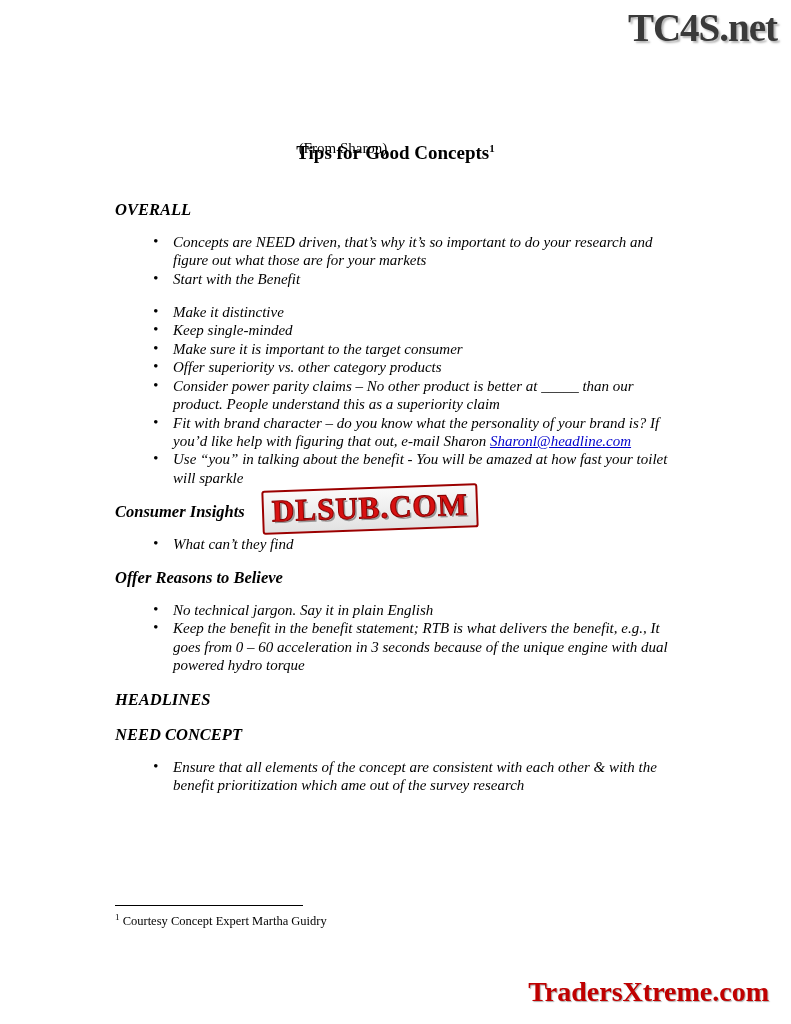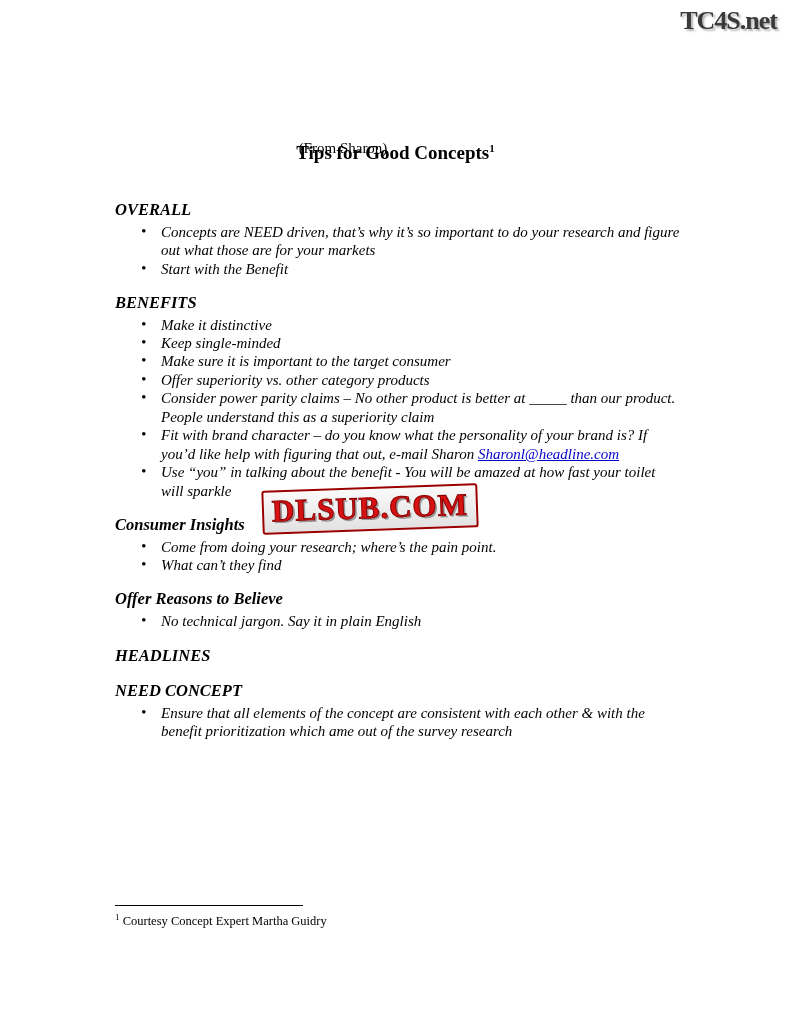--- a/index.html
+++ b/index.html
@@ -16,21 +16,21 @@
     overflow: hidden;
   }
 
   
   .wm-top {
     position: absolute;
     top: 8px;
     right: 14px;
     font-family: "Liberation Serif", serif;
     font-weight: bold;
-    font-size: 26px;
+    font-size: 39px;
     line-height: 1;
     color: #3a3a3a;
     letter-spacing: -1px;
     text-shadow: 2px 2px 2px rgba(120,120,120,0.55);
     user-select: none;
   }
 
   
   .wm-bottom {
     position: absolute;
@@ -108,21 +108,21 @@
     font-size: 16.5px;
     font-weight: bold;
     margin: 0 0 2px 0;
     line-height: 1.25;
   }
   .section-block { margin-bottom: 15px; }
   .section-block:last-child { margin-bottom: 0; }
 
   ul.bullets {
     list-style: none;
-    margin: 0;
+    margin: 12px;
     padding: 0;
   }
   ul.bullets li {
     position: relative;
     padding-left: 46px;
     font-size: 15px;
     line-height: 1.23;
     margin-bottom: 0px;
   }
   ul.bullets li::before {
@@ -171,46 +171,45 @@
 
     <div class="section-block">
       <h2 class="section">OVERALL</h2>
       <ul class="bullets">
         <li>Concepts are NEED driven, that’s why it’s so important to do your research and figure out what those are for your markets</li>
         <li>Start with the Benefit</li>
       </ul>
     </div>
 
     <div class="section-block">
-      <h2 class="section">BENEFITS</h2>
       <ul class="bullets">
         <li>Make it distinctive</li>
         <li>Keep single-minded</li>
         <li>Make sure it is important to the target consumer</li>
         <li>Offer superiority vs. other category products</li>
         <li>Consider power parity claims – No other product is better at _____ than our product.  People understand this as a superiority claim</li>
         <li>
           <span>Fit with brand character – do you know what the personality of your brand is?  If you’d like help with figuring that out, e-mail Sharon  </span><a class="inline-link" href="#">Sharonl@headline.com</a>
         </li>
         <li>Use “you” in talking about the benefit -  You will be amazed at how fast your toilet will sparkle</li>
       </ul>
     </div>
 
     <div class="section-block">
       <h2 class="section">Consumer Insights</h2>
       <ul class="bullets">
-        <li>Come from doing your research; where’s the pain point.</li>
         <li>What can’t they find</li>
       </ul>
     </div>
 
     <div class="section-block">
       <h2 class="section">Offer  Reasons to Believe</h2>
       <ul class="bullets">
         <li>No technical jargon.  Say it in plain English</li>
+        <li>Keep the benefit in the benefit statement; RTB is what delivers the benefit, e.g., It goes from 0 – 60 acceleration in 3 seconds because of the unique engine with dual powered hydro torque</li>
       </ul>
     </div>
 
     <div class="section-block">
       <h2 class="section">HEADLINES</h2>
     </div>
 
     <div class="section-block">
       <h2 class="section">NEED CONCEPT</h2>
       <ul class="bullets">
@@ -220,14 +219,15 @@
 
   </div>
 
   <div class="footnote-rule"></div>
   <div class="footnote">
     <sup>1</sup>
     <span>Courtesy Concept Expert Martha Guidry</span>
   </div>
 
   <div class="wm-center">DLSUB.COM</div>
+  <div class="wm-bottom">TradersXtreme.com</div>
 
 </div>
 
 </body></html>

